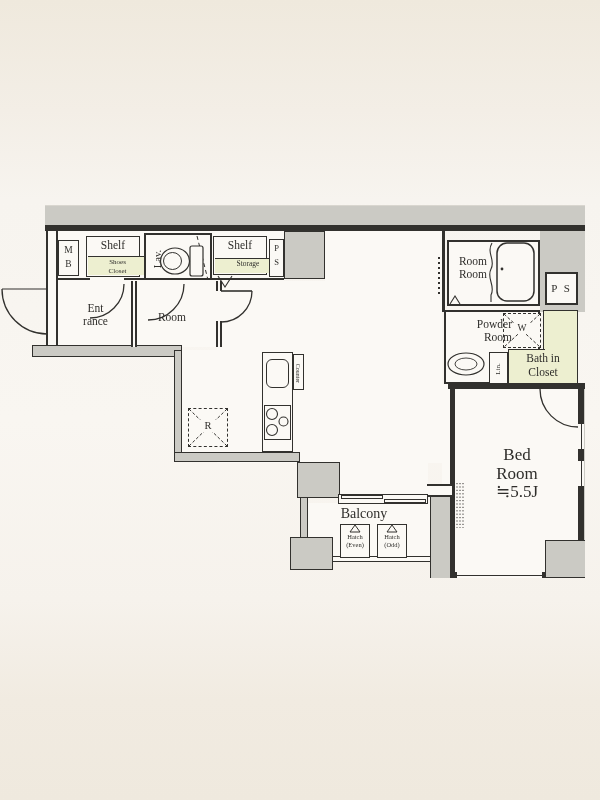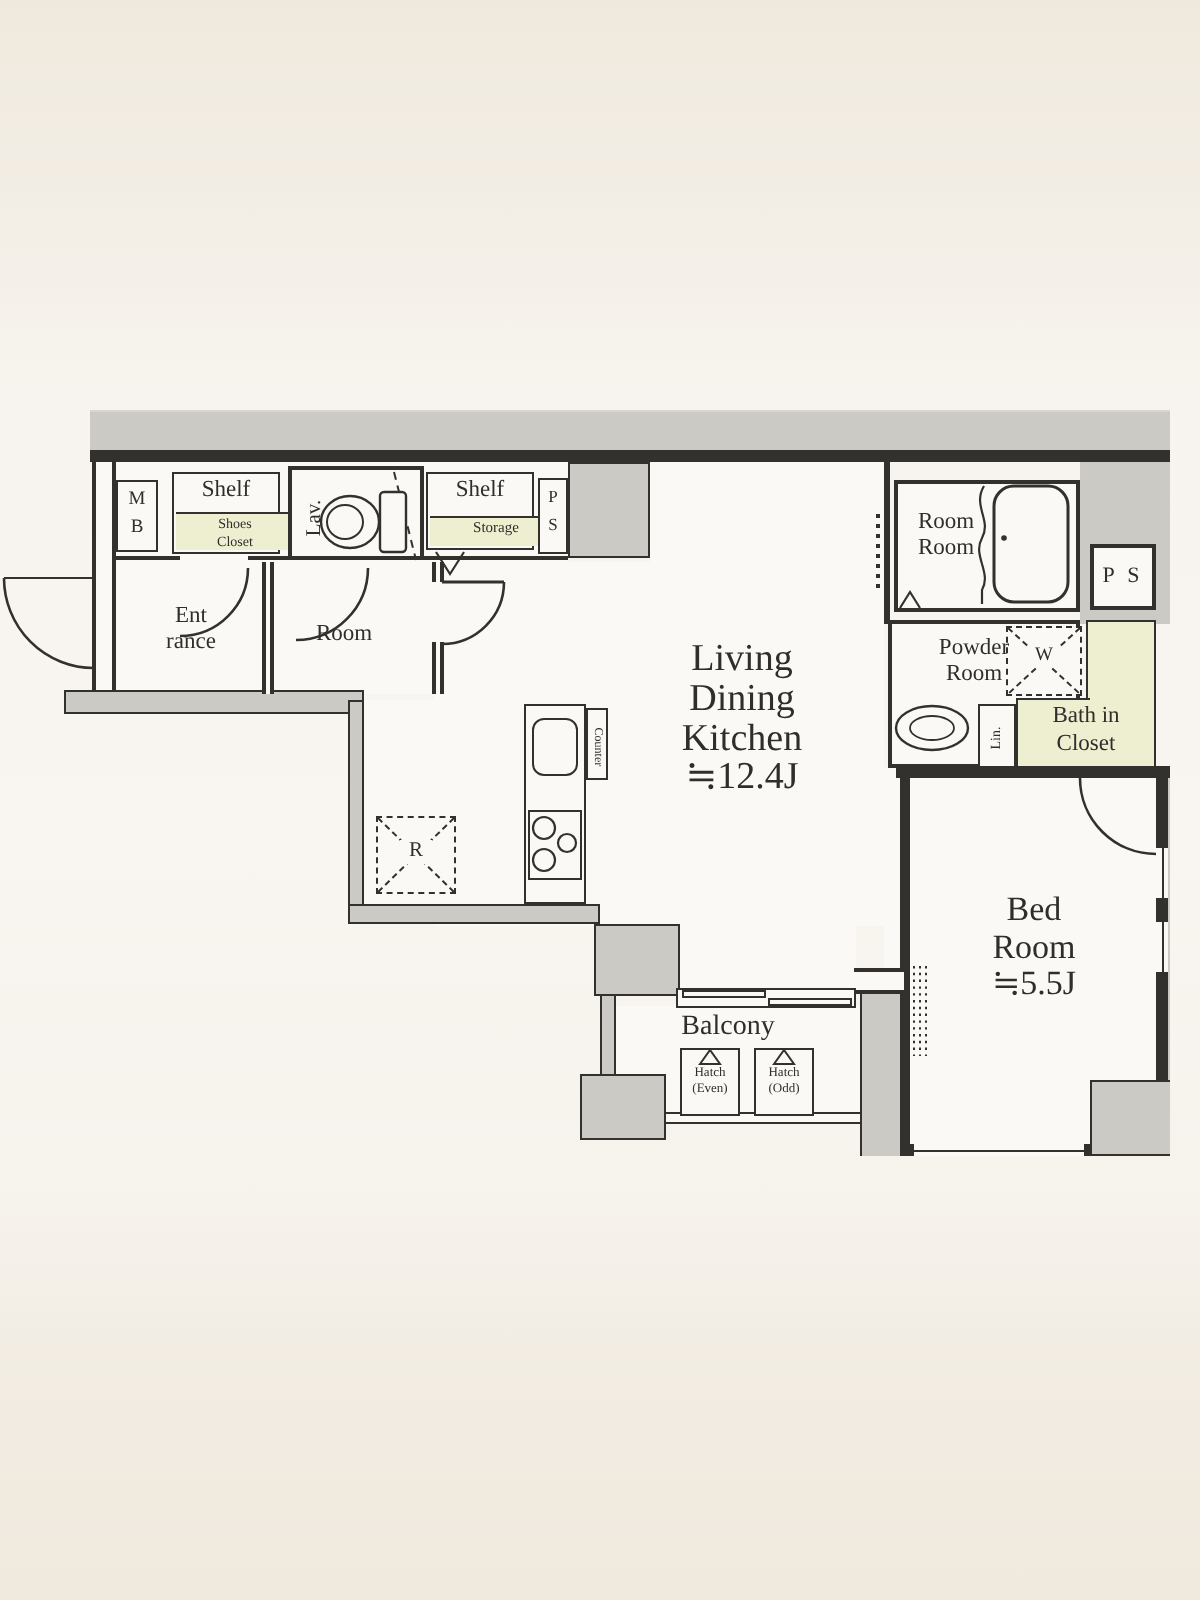--- a/index.html
+++ b/index.html
@@ -189,35 +189,29 @@
 
       <path d="M350,532 L355,525 L360,532 Z" stroke-width="1"></path>
       <path d="M387,532 L392,525 L397,532 Z" stroke-width="1"></path>
 
       <path d="M439,257 L439,295" stroke-dasharray="2,3" stroke-width="2"></path>
 
       <path d="M457,483 L457,528 M460,483 L460,528 M463,483 L463,528" stroke-dasharray="1.2,2.2" stroke-width="1"></path>
     </g>
   </svg>
 
-  <div class="lbl z5" style="left:300px;top:320px;width:142px;font-size:19px;line-height:1.04;">
-    <span>Living</span><br>
-    <span>Dining</span><br>
-    <span>Kitchen</span><br>
-    <span>≒12.4J</span>
-  </div>
   <div class="lbl z5" style="left:462px;top:446px;width:110px;font-size:17px;line-height:1.1;">
     <span>Bed</span><br>
     <span>Room</span><br>
     <span>≒5.5J</span>
   </div>
   <div class="lbl z5" style="left:449px;top:255px;width:48px;font-size:11.5px;">
     <span>Room</span><br><span>Room</span>
   </div>
-  <div class="lbl z5" style="left:447px;top:318px;width:80px;font-size:11.5px;">
+  <div class="lbl z5" style="left:432px;top:318px;width:80px;font-size:11.5px;text-align:right;">
     <span>Powder</span><br><span>Room</span>
   </div>
   <div class="lbl z5" style="left:512px;top:323px;width:20px;font-size:9.5px;background:var(--floor);">W</div>
   <div class="lbl z5" style="left:506px;top:351px;width:74px;font-size:11.5px;line-height:1.25;">
     <span>Bath in</span><br><span>Closet</span>
   </div>
   <div class="lbl z5" style="left:68px;top:302px;width:55px;font-size:11.5px;">
     <span>Ent</span><br><span>rance</span>
   </div>
   <div class="lbl z5" style="left:148px;top:311px;width:48px;font-size:11.5px;">Room</div>

